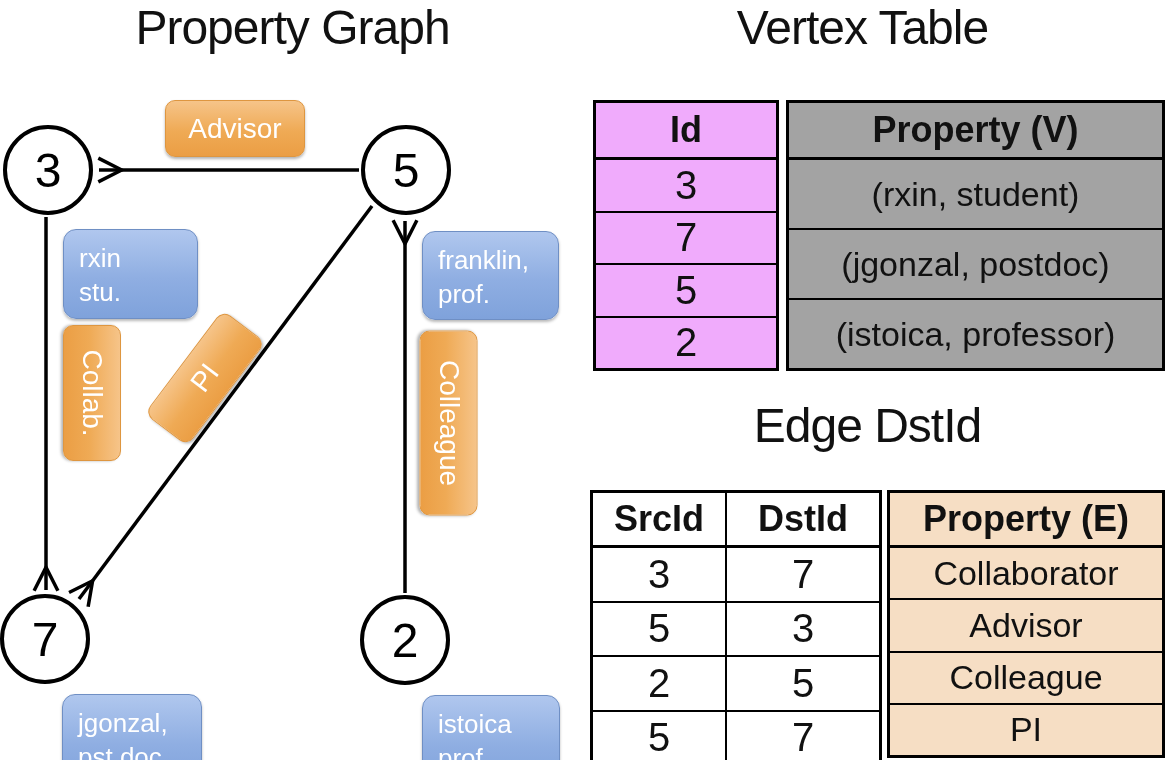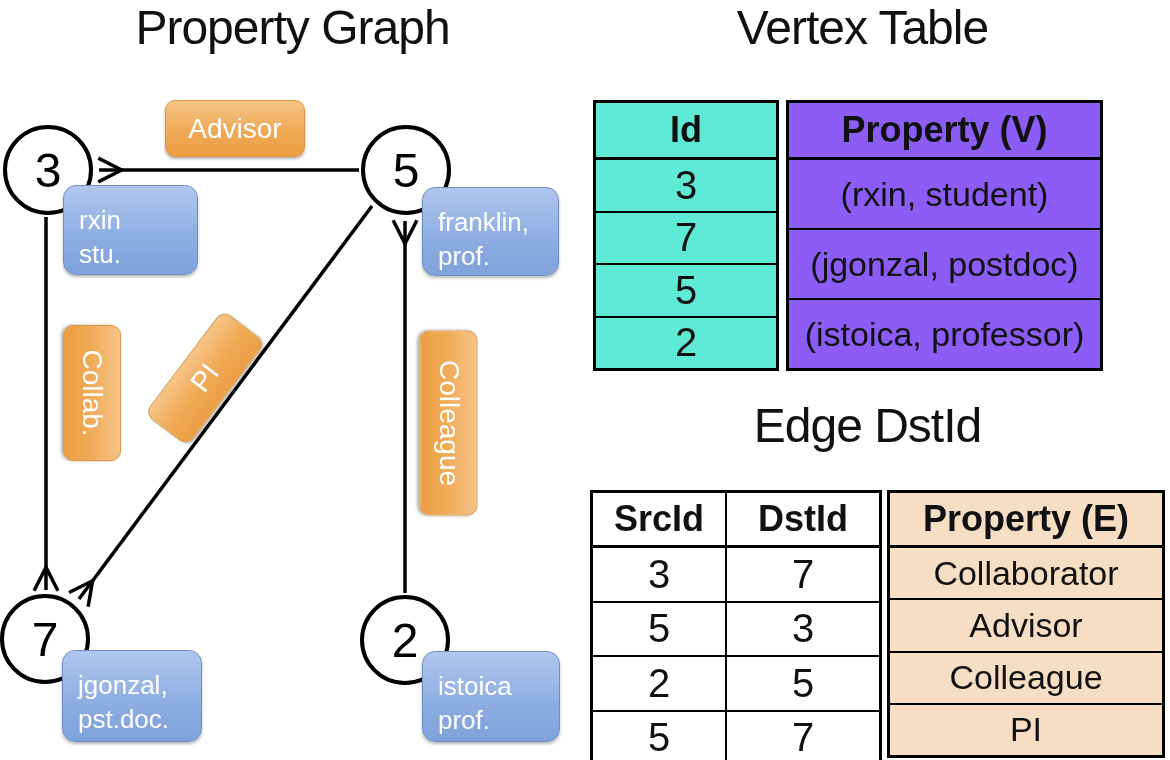--- a/index.html
+++ b/index.html
@@ -44,21 +44,22 @@
   #edge-pill-pi        { left:140px; top:351px; width:130px; height:54px; transform:rotate(-53deg); }
   #edge-pill-colleague { left:356px; top:394px; width:185px; height:58px; transform:rotate(90deg); }
 
   
   .vprop {
     position:absolute; box-sizing:border-box; border-radius:13px;
     background:linear-gradient(180deg,#B0C7EE 0%,#8FAEE2 55%,#7FA2DB 100%);
     border:1px solid #6F8FC4;
     box-shadow:0 2px 3px rgba(0,0,0,0.28);
     color:#fff; font-size:26px; line-height:34px;
-    padding:17px 6px 0 15px;
+    padding:11px 6px 0 15px;
+    margin-top:44px;
   }
   #vprop-rxin     { left:63px;  top:185px; width:135px; height:90px; }
   #vprop-franklin { left:422px; top:187px; width:137px; height:89px; }
   #vprop-jgonzal  { left:62px;  top:650px; width:140px; height:92px; }
   #vprop-istoica  { left:422px; top:651px; width:138px; height:91px; }
   .vprop span { display:block; }
 
   
   .tcol {
     position:absolute; box-sizing:border-box; border:3px solid #000;
@@ -68,22 +69,22 @@
   .trow:last-child { border-bottom:none; }
   .thead { flex:none; border-bottom:3px solid #000; }
   .cell {
     flex:1; display:flex; align-items:center; justify-content:center;
     font-size:40px; color:#111;
   }
   .cell.head { font-size:36px; font-weight:bold; }
   .cell.wide { font-size:34px; }
   .vdiv { border-right:2px solid #000; flex:none; width:132px; }
 
-  #vt-id-col   { left:593px; top:100px; width:186px; height:271px; background:#5eead4; }
-  #vt-prop-col { left:786px; top:100px; width:317px; height:271px; background:#8b5cf6; }
+  #vt-id-col   { left:593px; top:100px; width:186px; height:271px; background:#f0abfc; }
+  #vt-prop-col { left:786px; top:100px; width:379px; height:271px; background:#a3a3a3; }
   #vt-id-col .thead, #vt-prop-col .thead { height:54px; }
 
   #et-ids-col  { left:590px; top:490px; width:292px; height:277px; background:#fff; }
   #et-prop-col { left:887px; top:490px; width:278px; height:268px; background:#F6DEC4; }
   #et-ids-col .thead, #et-prop-col .thead { height:52px; }
 </style>
 </head>
 <body>
 
 <div class="slide">

